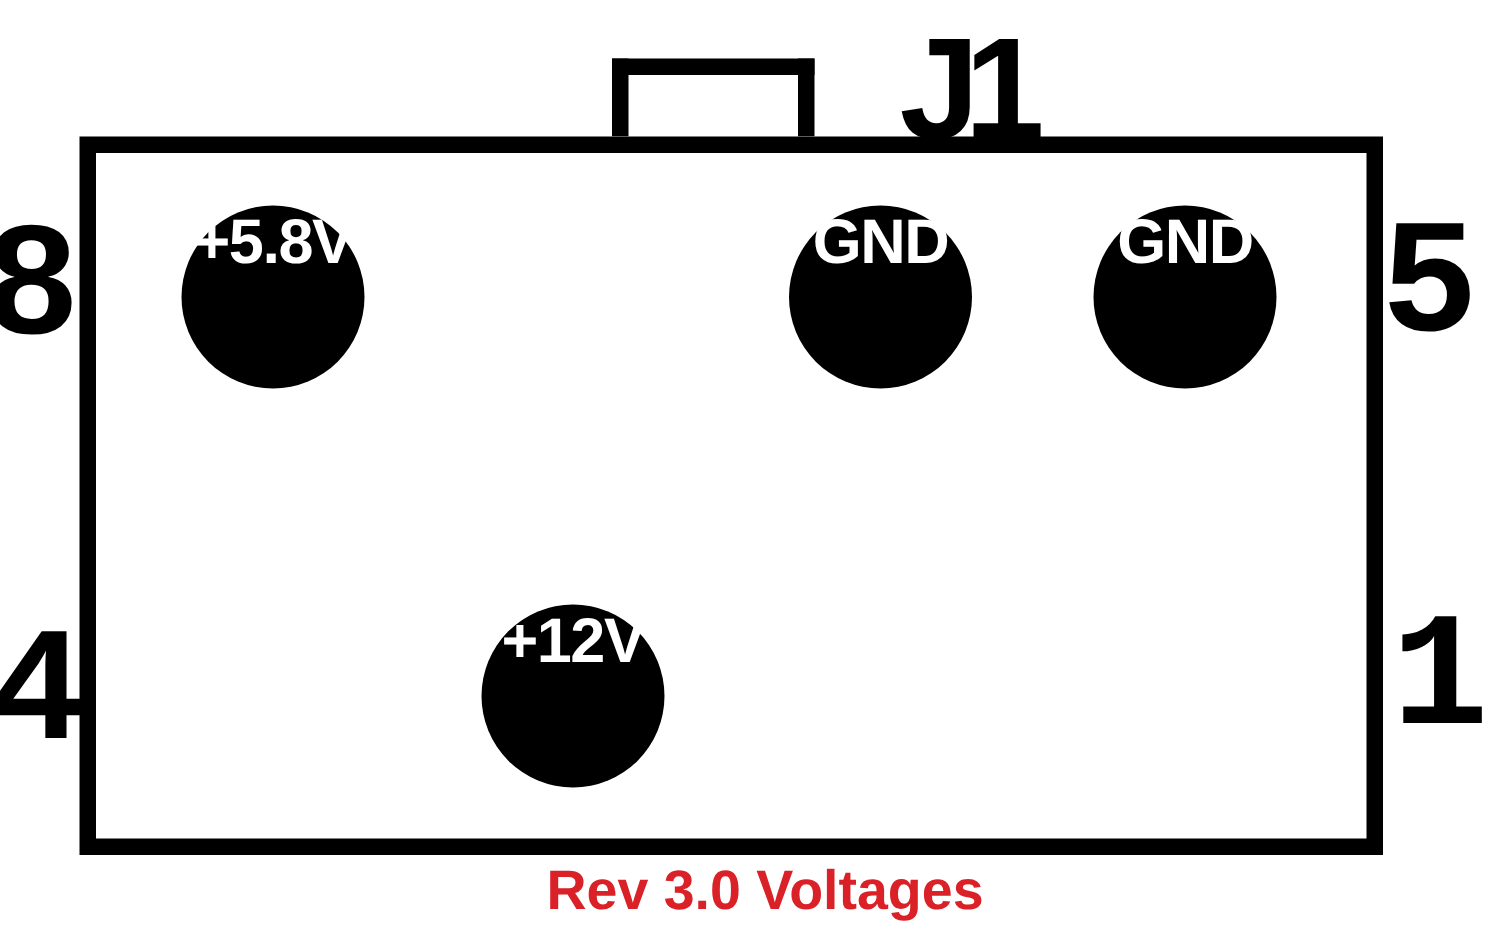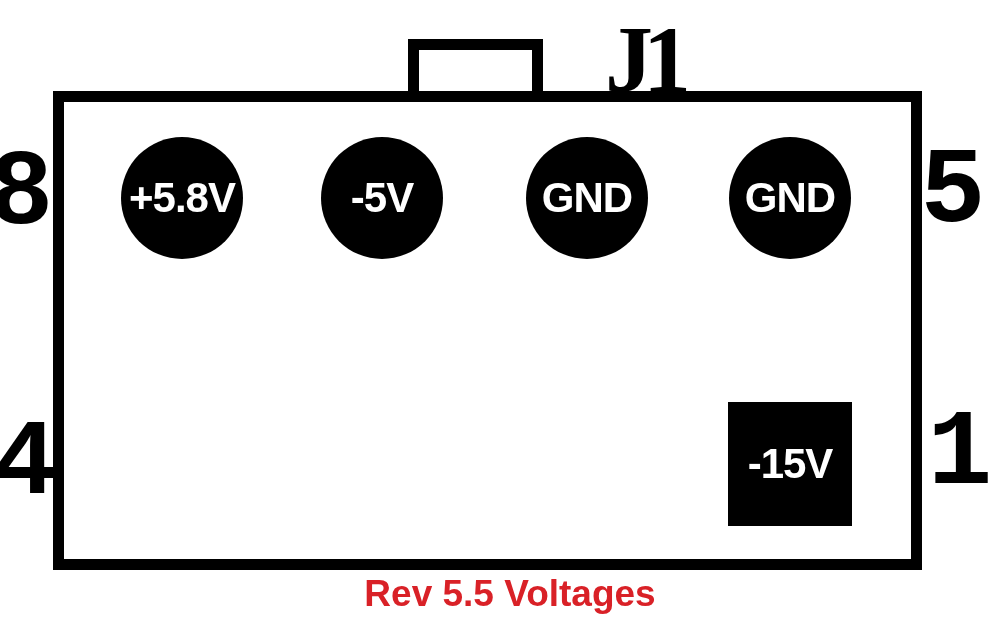--- a/index.html
+++ b/index.html
@@ -29,21 +29,21 @@
     border: 11px solid var(--outline, #000000);
     border-bottom: none;
     background: #ffffff;
   }
 
   
   .designator {
     position: absolute;
     left: 648px; top: 60px;
     transform: translate(-50%, -50%);
-    font-family: Liberation Serif, serif;
+    font-family: Liberation Sans, sans-serif;
     font-weight: bold;
     font-size: 96px;
     line-height: 1;
     letter-spacing: -10px;
     padding-right: 10px;
     color: var(--outline, #000000);
     white-space: nowrap;
   }
   .corner-num {
     position: absolute;
@@ -60,21 +60,20 @@
   .num-br { left: 960px; top: 454px; }
 
   
   .pin {
     position: absolute;
     width: 122px; height: 122px;
     border-radius: 50%;
     background: var(--pin-fill, #000000);
     color: var(--pin-text, #ffffff);
     display: flex;
-    align-items: center;
     justify-content: center;
     font-weight: bold;
     font-size: 42px;
     letter-spacing: -1px;
     white-space: nowrap;
   }
   .pin.square { border-radius: 0; width: 124px; height: 124px; }
 
   .pin-8 { left: 121px; top: 137px; }
   .pin-7 { left: 321px; top: 137px; }
@@ -107,28 +106,25 @@
   <div class="designator">J1</div>
 
   <div class="corner-num num-tl">8</div>
   <div class="corner-num num-tr">5</div>
   <div class="corner-num num-bl">4</div>
   <div class="corner-num num-br">1</div>
 
   <div class="pin pin-8">
     <span>+5.8V</span>
   </div>
-  <div class="pin pin-7">
-    <span>-5V</span>
-  </div>
   <div class="pin pin-6">
     <span>GND</span>
   </div>
   <div class="pin pin-5">
     <span>GND</span>
   </div>
-  <div class="pin square pin-1">
-    <span>-15V</span>
+  <div class="pin pin-3">
+    <span>+12V</span>
   </div>
 
-  <div class="caption">Rev 5.5 Voltages</div>
+  <div class="caption">Rev 3.0 Voltages</div>
 
 </div>
 
 </body></html>

